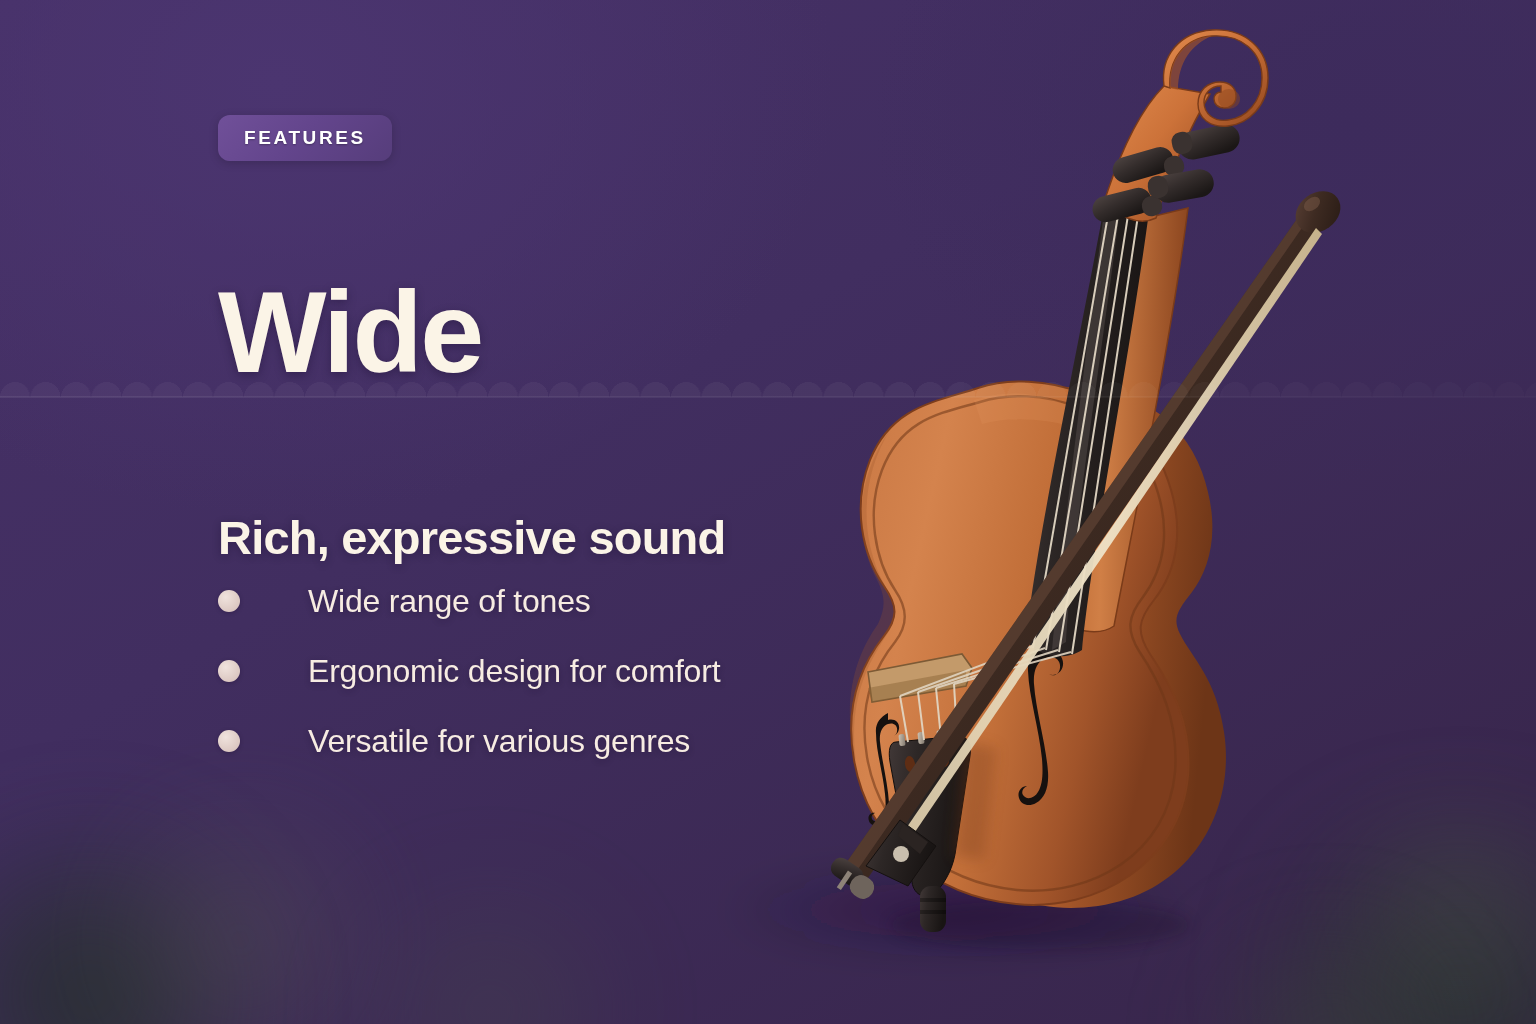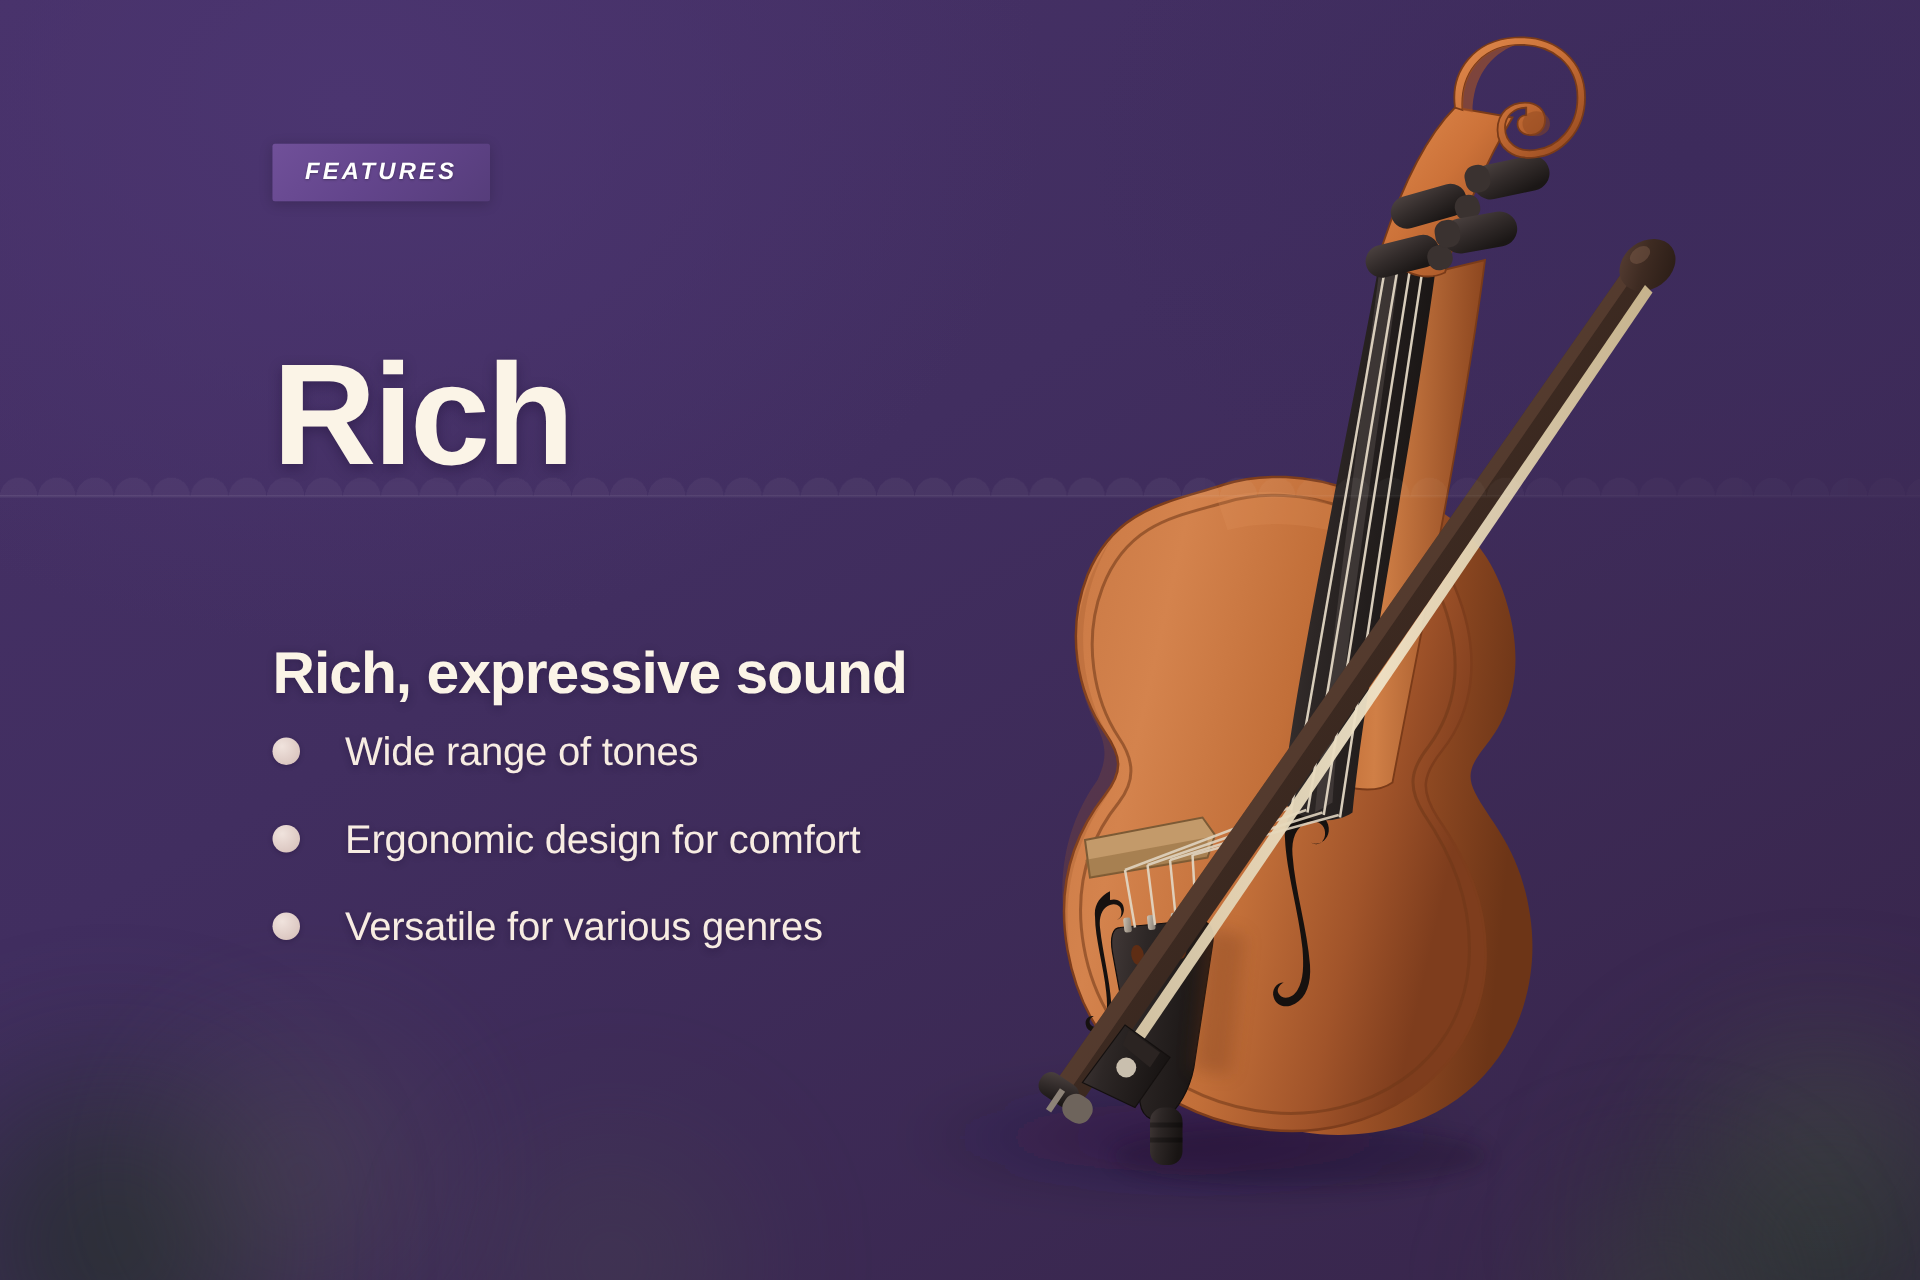--- a/index.html
+++ b/index.html
@@ -43,24 +43,23 @@
     mask-image:linear-gradient(90deg,rgba(0,0,0,1) 0%,rgba(0,0,0,1) 60%,rgba(0,0,0,.35) 100%);
   }
   #divider .rule{position:absolute;left:0;top:28px;width:1536px;height:2px;
     background:linear-gradient(90deg,rgba(255,255,255,.075),rgba(255,255,255,.055) 60%,rgba(255,255,255,.02));}
 
   
   #content{position:absolute;left:218px;top:0;width:760px;height:1024px;}
 
   #badge{
     position:absolute;left:0;top:115px;
-    padding:13px 26px 14px 26px;border-radius:2px;
+    padding:13px 26px 14px 26px;border-radius:12px;
     background:linear-gradient(135deg,#705099 0%,#63458c 48%,#563d7b 100%);
     box-shadow:0 2px 10px rgba(0,0,0,.18);
-    font-style:italic;
   }
   #badge span{
     display:block;color:#ffffff;font-size:19px;font-weight:bold;
     letter-spacing:2.6px;line-height:1;text-shadow:0 1px 2px rgba(0,0,0,.30);
   }
 
   #title{
     position:absolute;left:0;top:198px;
     color:#fbf4e7;font-size:115px;font-weight:bold;line-height:1;
     letter-spacing:-2.5px;
@@ -69,21 +68,21 @@
 
   #subtitle{
     position:absolute;left:0;top:473px;
     color:#fbf4e7;font-size:47px;font-weight:bold;line-height:1.1;
     letter-spacing:-.8px;
     text-shadow:0 2px 8px rgba(20,8,40,.32);
   }
 
   #bullets{position:absolute;left:0;top:578px;margin:0;padding:0;list-style:none;}
   #bullets li{
-    display:flex;align-items:center;height:46px;margin-bottom:24px;
+    display:flex;align-items:center;height:46px;margin-bottom:24px;gap:32px;
   }
   #bullets .dot{
     width:22px;height:22px;border-radius:50%;flex:0 0 22px;
     background:radial-gradient(circle at 35% 32%,#f0e3dd 0%,#dcc8c2 70%,#cdb6b0 100%);
     box-shadow:0 1px 4px rgba(20,8,40,.28);
   }
   #bullets .txt{
     margin-left:36px;color:#f7ece2;font-size:32px;line-height:1;
     letter-spacing:-.2px;text-shadow:0 2px 6px rgba(20,8,40,.30);
   }
@@ -372,21 +371,21 @@
     <div class="arcs"></div>
     <div class="rule"></div>
   </div>
 
   <div id="content">
 
     <div id="badge">
       <span>FEATURES</span>
     </div>
 
-    <h1 id="title">Rich</h1>
+    <h1 id="title">Wide</h1>
 
     <h2 id="subtitle">Rich, expressive sound</h2>
 
     <ul id="bullets">
       <li>
         <span class="dot"></span>
         <span class="txt">Wide range of tones</span>
       </li>
       <li>
         <span class="dot"></span>

